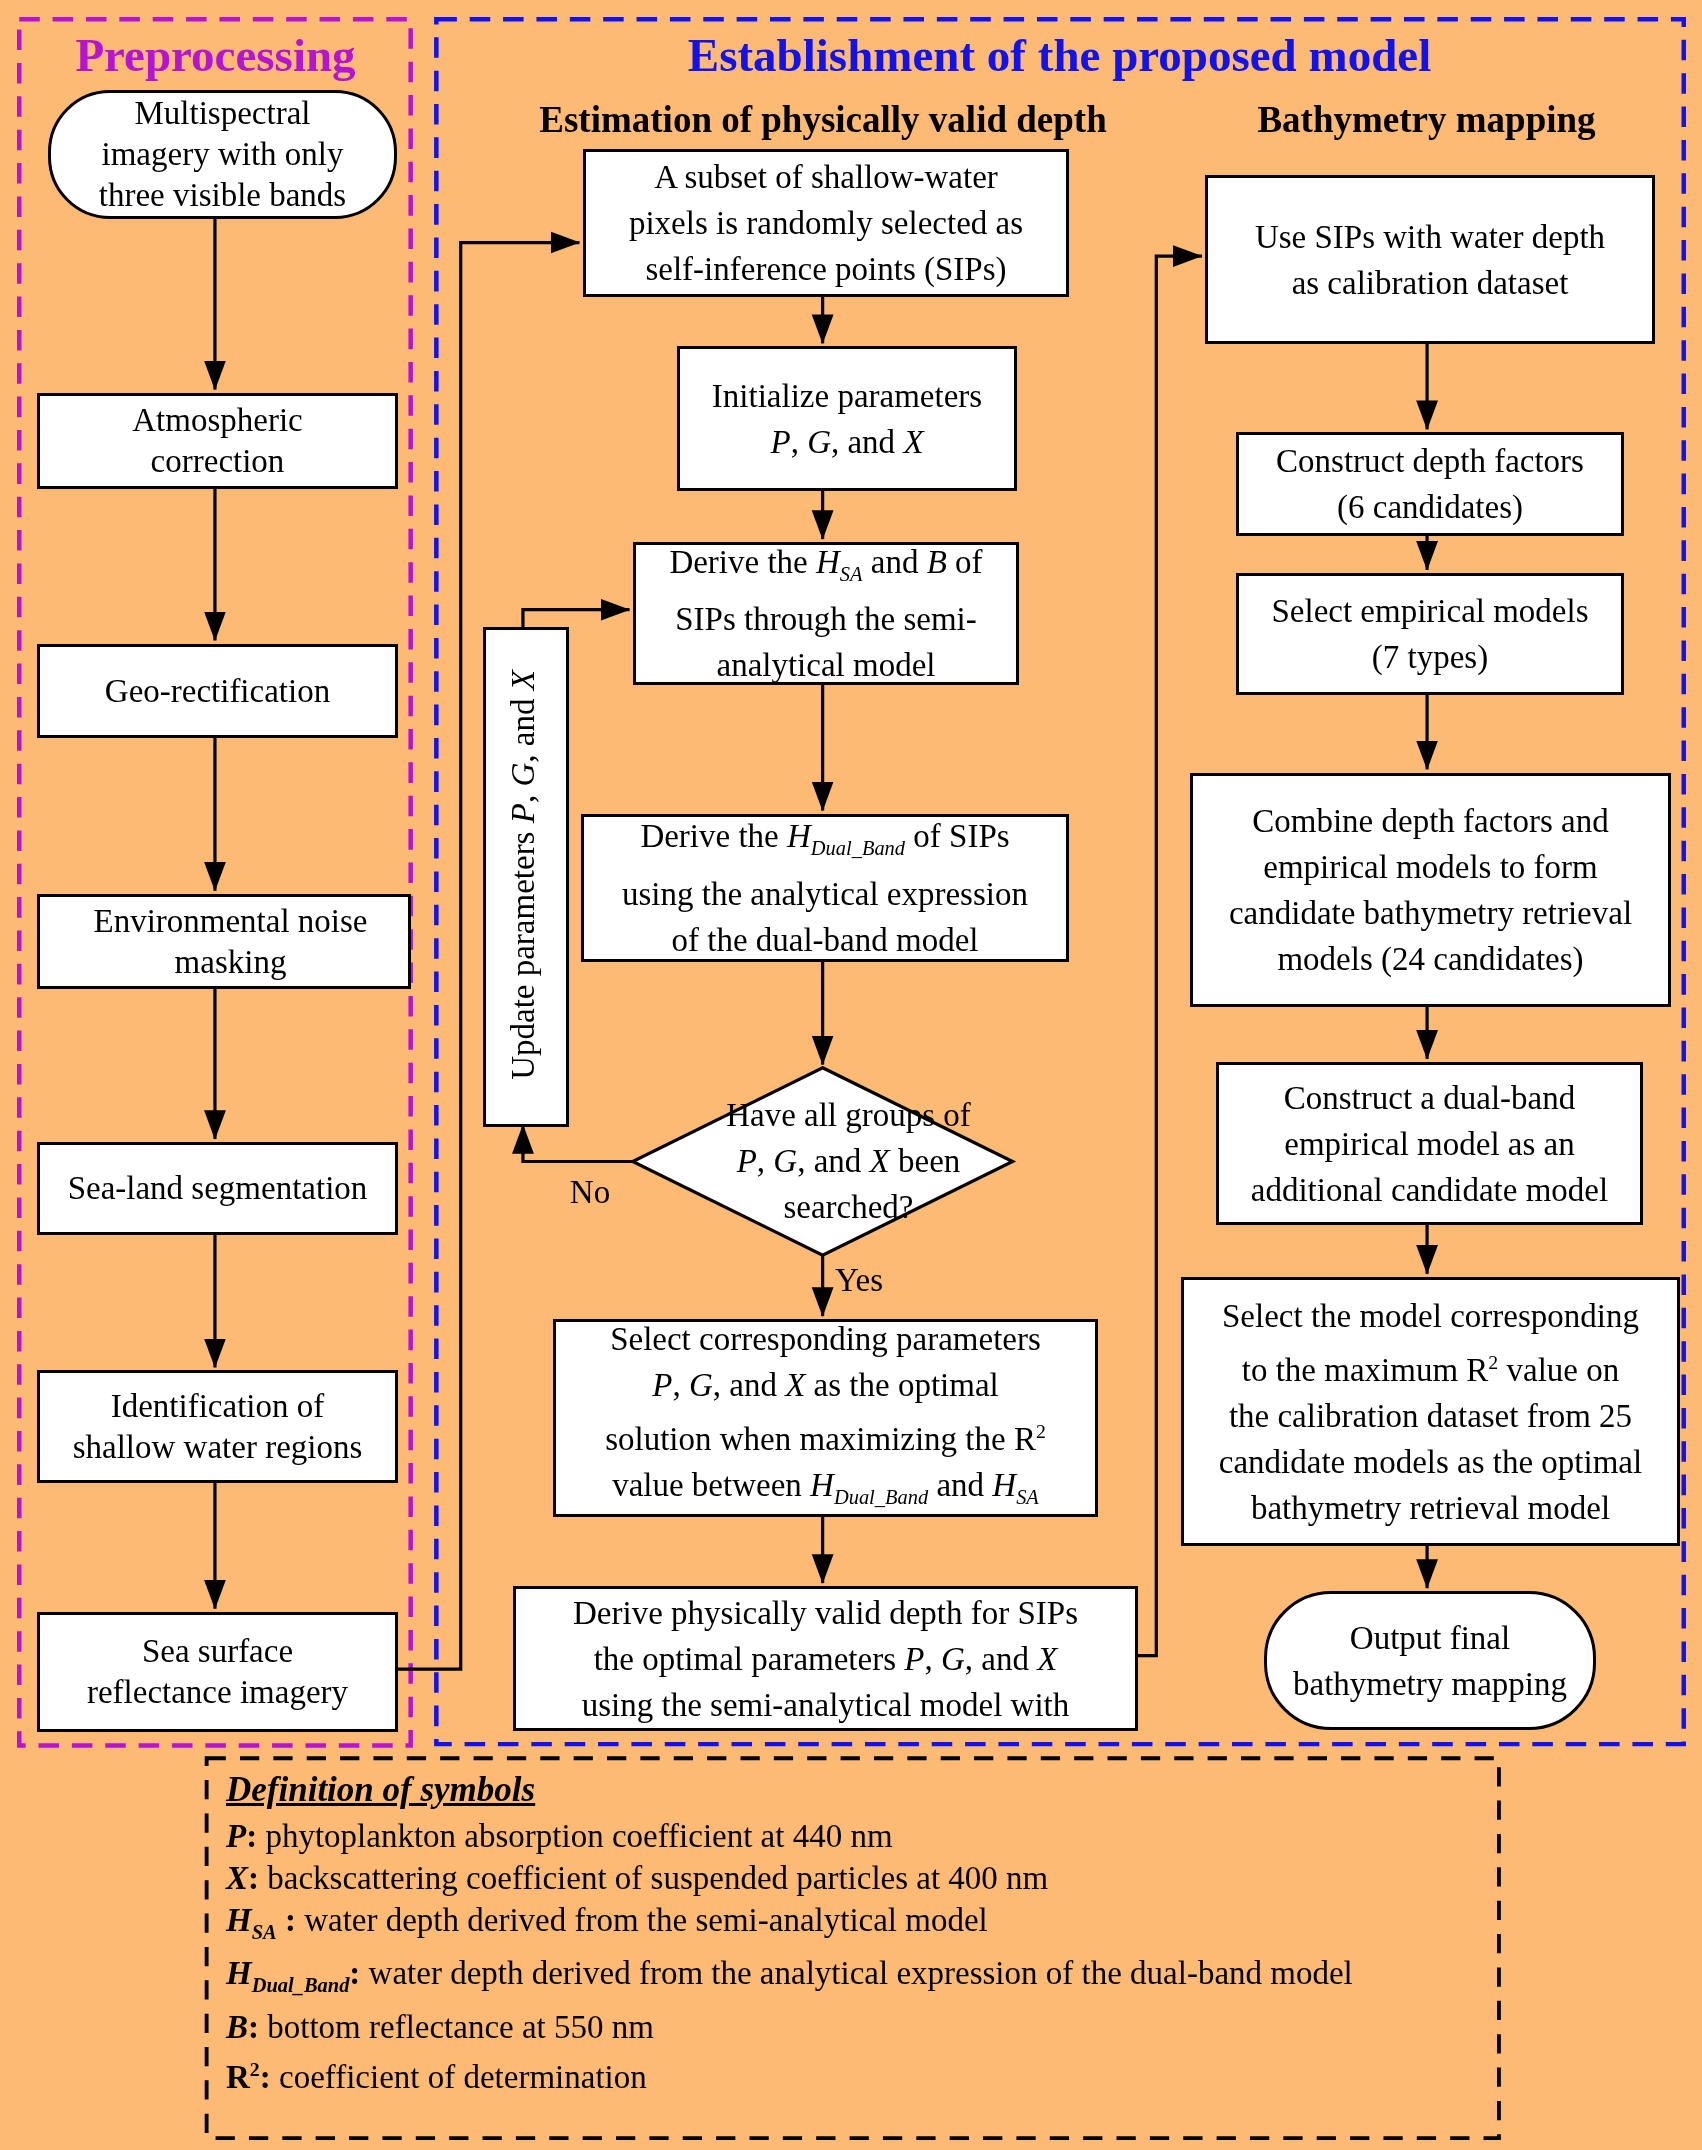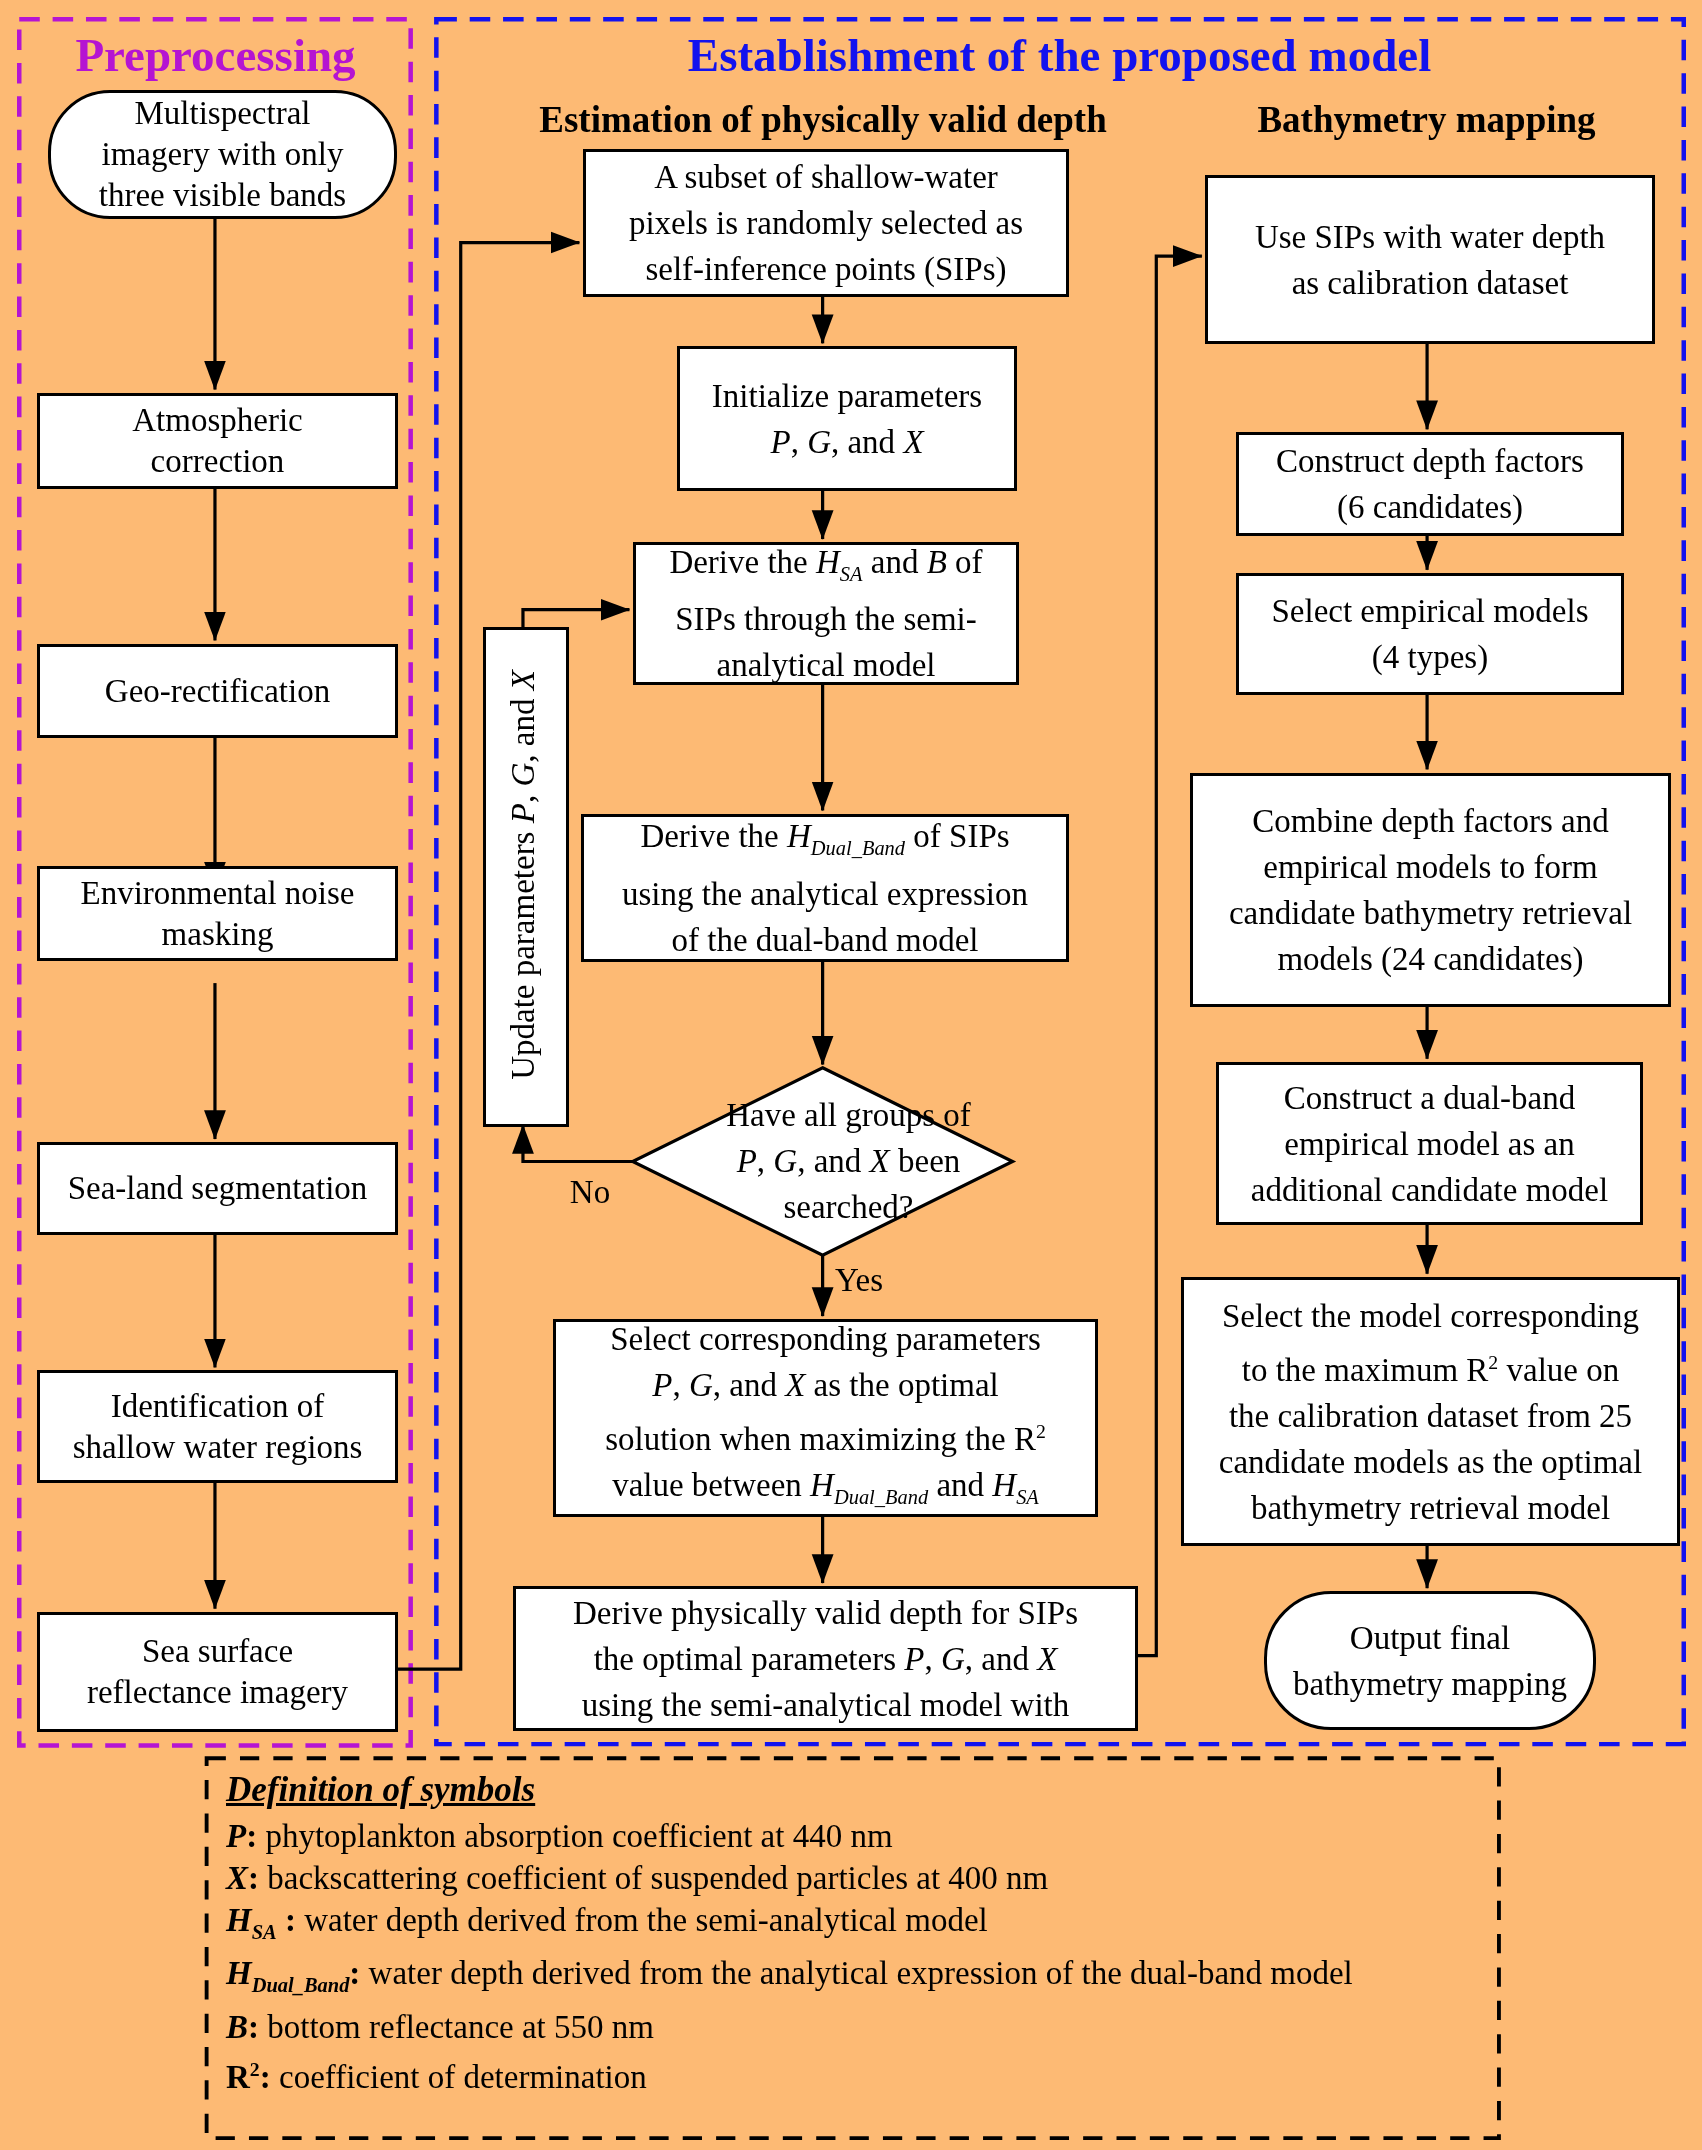--- a/index.html
+++ b/index.html
@@ -81,21 +81,21 @@
   <div class="title" style="left:436px;top:28px;width:1247px;font-size:47px;color:#1212ee;">Establishment of the proposed model</div>
   <div class="title" style="left:488px;top:98px;width:670px;font-size:37px;color:#000;">Estimation of physically valid depth</div>
   <div class="title" style="left:1170px;top:98px;width:513px;font-size:37px;color:#000;">Bathymetry mapping</div>
 
   <div class="node leftcol stadium" style="left:48px;top:90px;width:343px;height:123px;">Multispectral
 imagery with only
 three visible bands</div>
   <div class="node leftcol" style="left:37px;top:393px;width:355px;height:90px;">Atmospheric
 correction</div>
   <div class="node leftcol" style="left:37px;top:644px;width:355px;height:88px;">Geo-rectification</div>
-  <div class="node leftcol" style="left:37px;top:866px;width:355px;height:89px;">Environmental noise
+  <div class="node leftcol" style="left:37px;top:894px;width:355px;height:89px;padding-left:13px;">Environmental noise
 masking</div>
   <div class="node leftcol" style="left:37px;top:1142px;width:355px;height:87px;">Sea-land segmentation</div>
   <div class="node leftcol" style="left:37px;top:1370px;width:355px;height:107px;">Identification of
 shallow water regions</div>
   <div class="node leftcol" style="left:37px;top:1612px;width:355px;height:114px;">Sea surface
 reflectance imagery</div>
 
   <div class="node" style="left:583px;top:149px;width:480px;height:142px;">A subset of shallow-water
 pixels is randomly selected as
 self-inference points (SIPs)</div>
@@ -150,21 +150,21 @@
         <div class="rln"><span class="seg">the optimal parameters </span><span class="seg i">P</span><span class="seg">, </span><span class="seg i">G</span><span class="seg">, and </span><span class="seg i">X</span></div>
         <div class="rln"><span class="seg">using the semi-analytical model with</span></div>
       </div>
   </div>
 
   <div class="node" style="left:1205px;top:175px;width:444px;height:163px;">Use SIPs with water depth
 as calibration dataset</div>
   <div class="node" style="left:1236px;top:432px;width:382px;height:98px;">Construct depth factors
 (6 candidates)</div>
   <div class="node" style="left:1236px;top:573px;width:382px;height:116px;">Select empirical models
-(4 types)</div>
+(7 types)</div>
   <div class="node" style="left:1190px;top:773px;width:475px;height:228px;">Combine depth factors and
 empirical models to form
 candidate bathymetry retrieval
 models (24 candidates)</div>
   <div class="node" style="left:1216px;top:1062px;width:421px;height:157px;">Construct a dual-band
 empirical model as an
 additional candidate model</div>
   <div class="node" style="left:1181px;top:1277px;width:493px;height:263px;">
     <div class="rich">
         <div class="rln"><span class="seg">Select the model corresponding</span></div>

